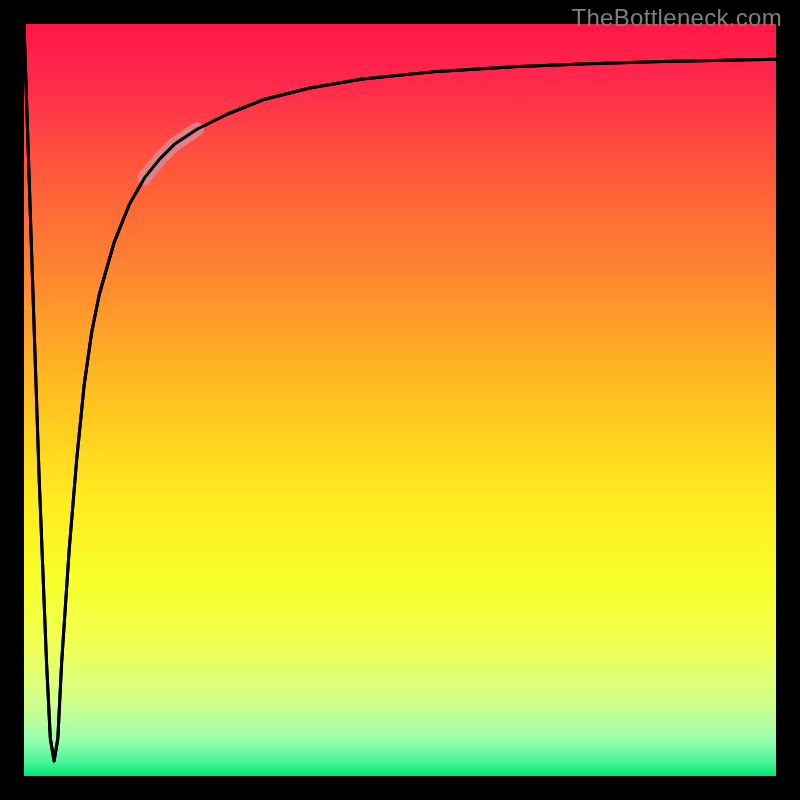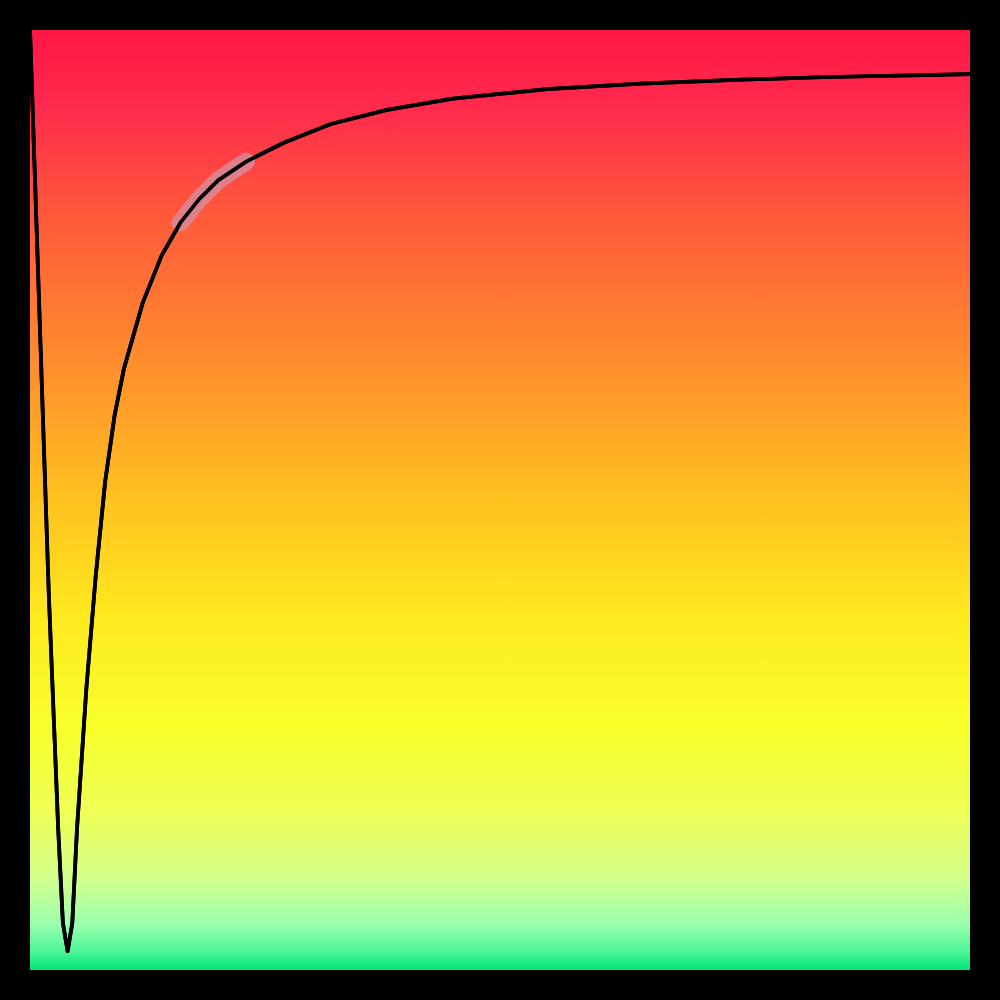--- a/index.html
+++ b/index.html
@@ -36,20 +36,21 @@
   }
   .plot svg {
     display: block;
   }
 </style>
 </head>
 <body>
 
 <div class="outer">
 
+  <div class="watermark">TheBottleneck.com</div>
 
   <div class="plot">
     <svg id="chart-svg" width="752" height="752" viewBox="0 0 752 752">
         <defs>
           <linearGradient id="bg-grad" x1="0" y1="0" x2="0" y2="1">
             <stop offset="0%" stop-color="#FF1744"></stop>
             <stop offset="8%" stop-color="#FF2A4D"></stop>
             <stop offset="20%" stop-color="#FF5A3A"></stop>
             <stop offset="35%" stop-color="#FF8C2E"></stop>
             <stop offset="50%" stop-color="#FFC21F"></stop>

